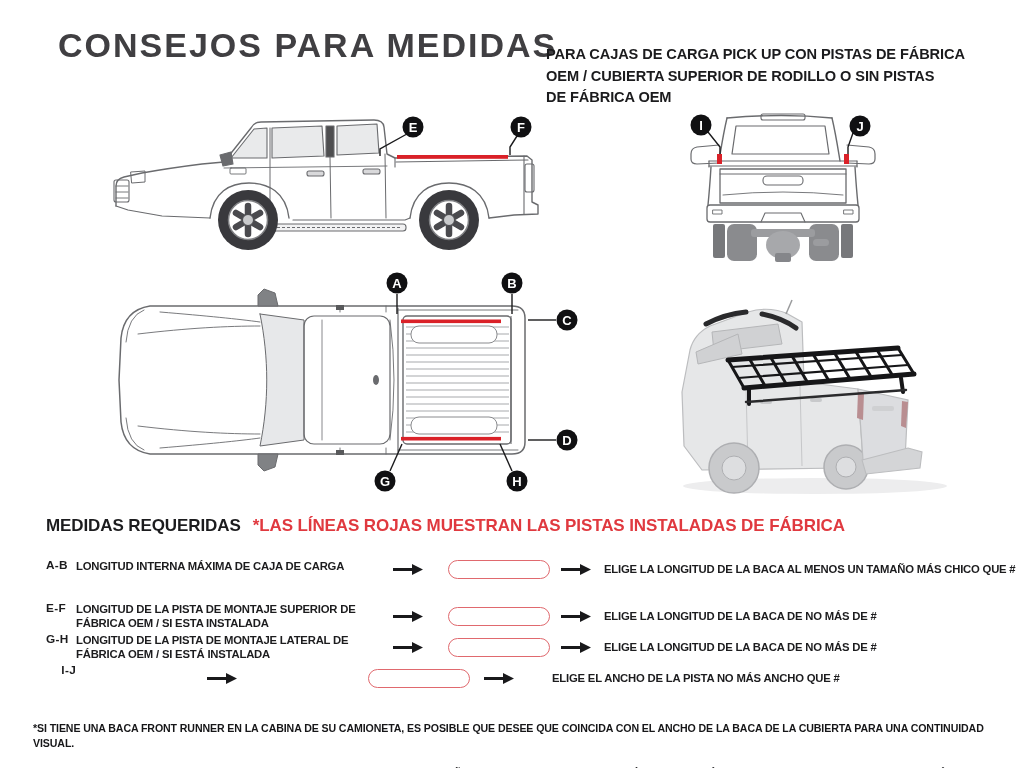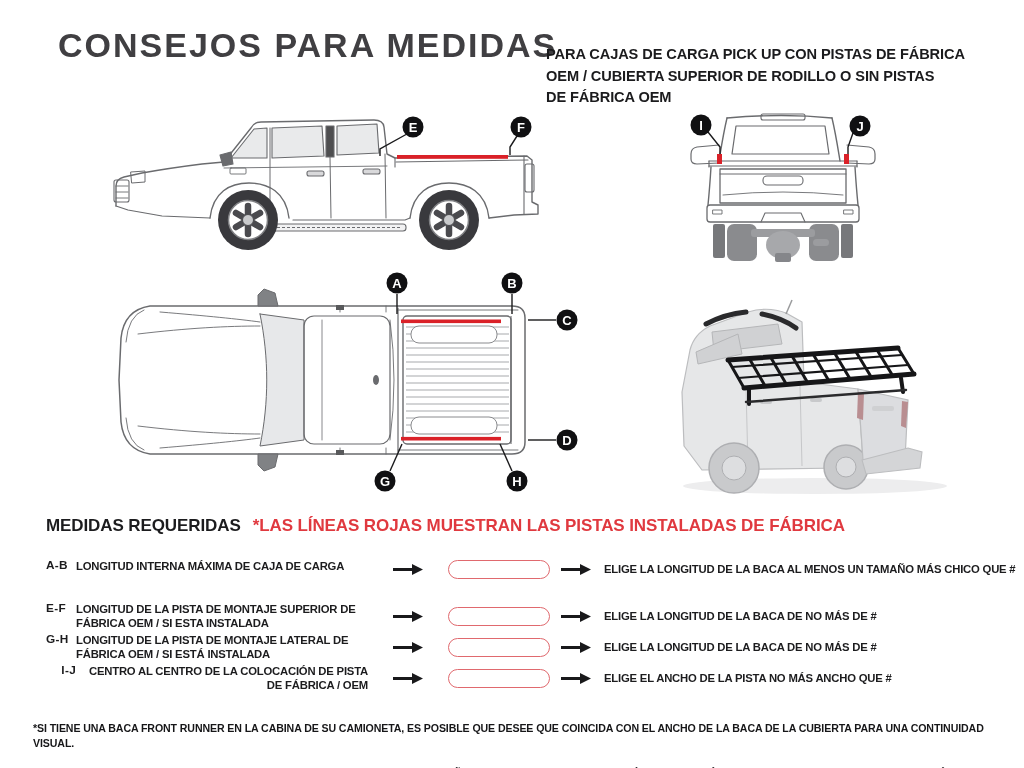--- a/index.html
+++ b/index.html
@@ -340,22 +340,20 @@
     <div class="acell">
         <svg width="30" height="11" viewBox="0 0 30 11">
           <path d="M0,4 L19,4 L19,7 L0,7 Z M19,0 L30,5.5 L19,11 Z" fill="#19191b"></path>
         </svg>
       </div>
     <div class="mguide">ELIGE LA LONGITUD DE LA BACA DE NO MÁS DE #</div>
   </div>
 
   <div class="abs mrow tall" style="top:664px;text-align:right;">
     <div class="mcode">I-J</div>
-    <div class="mdesc">CENTRO AL CENTRO DE LA COLOCACIÓN DE PISTA
-DE FÁBRICA / OEM</div>
     <div class="acell">
         <svg width="30" height="11" viewBox="0 0 30 11">
           <path d="M0,4 L19,4 L19,7 L0,7 Z M19,0 L30,5.5 L19,11 Z" fill="#19191b"></path>
         </svg>
       </div>
     <div class="pill"></div>
     <div class="acell">
         <svg width="30" height="11" viewBox="0 0 30 11">
           <path d="M0,4 L19,4 L19,7 L0,7 Z M19,0 L30,5.5 L19,11 Z" fill="#19191b"></path>
         </svg>

